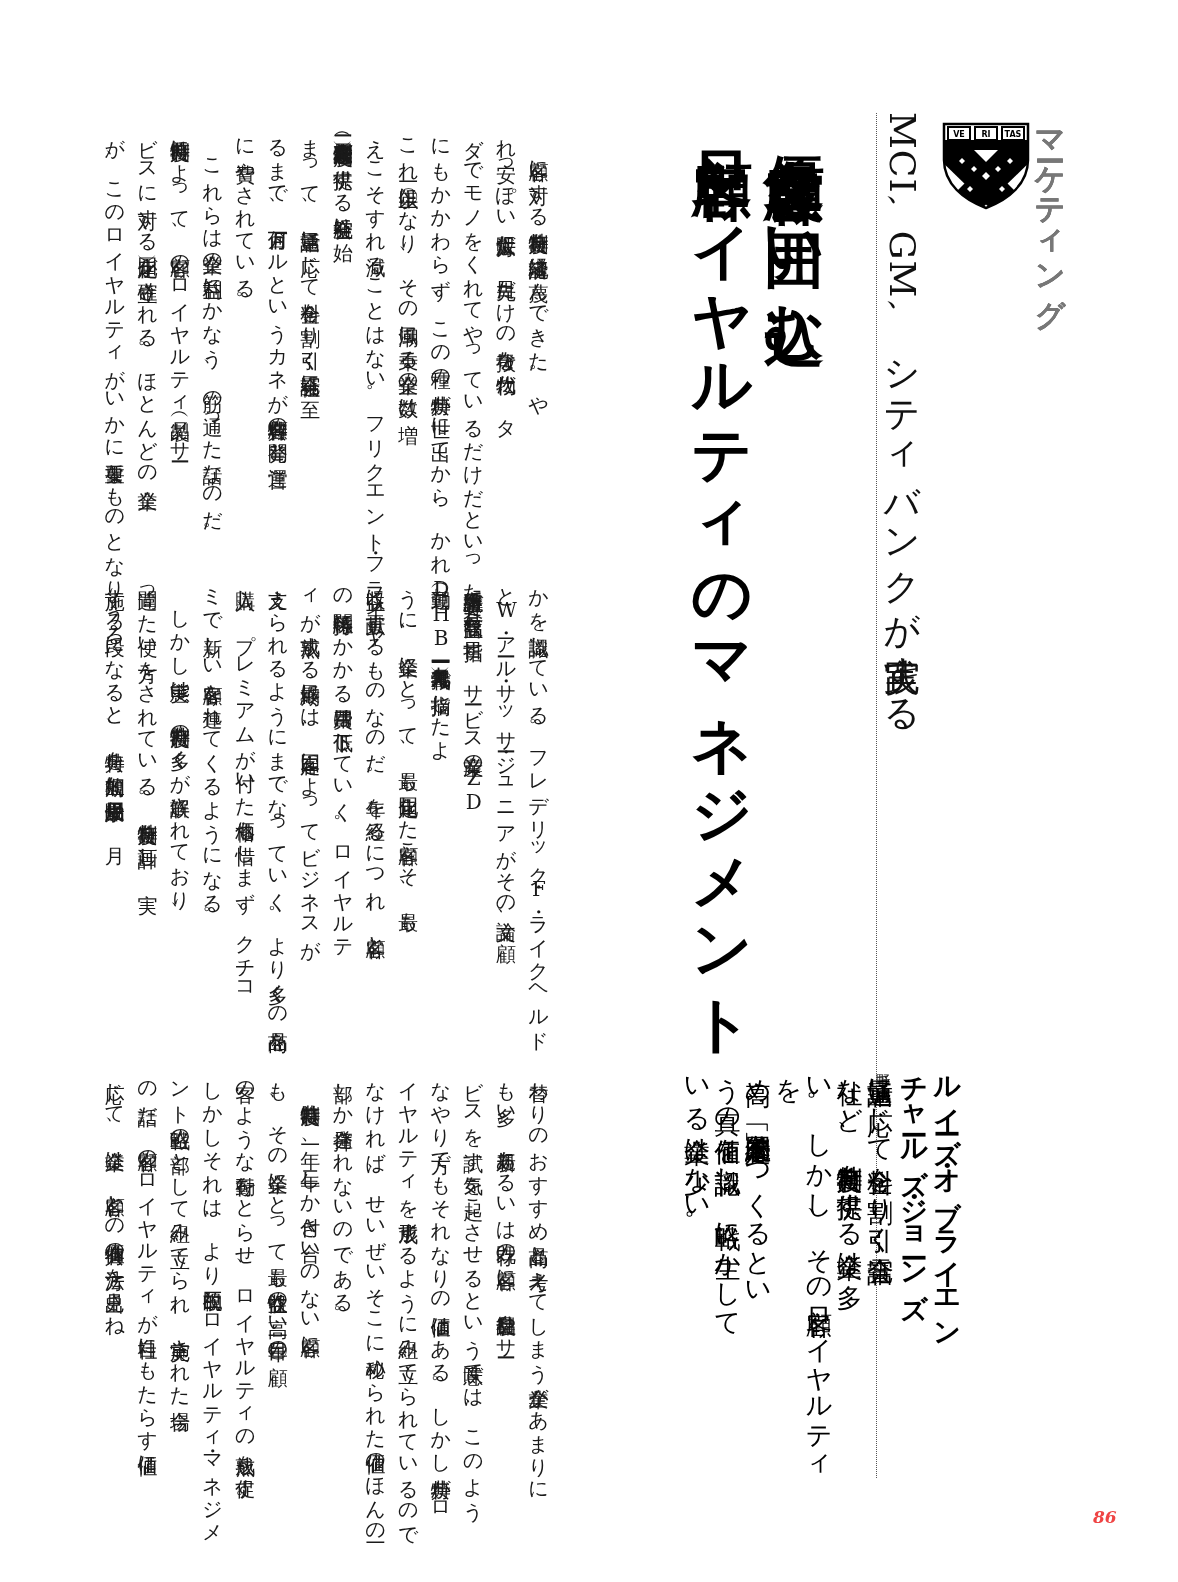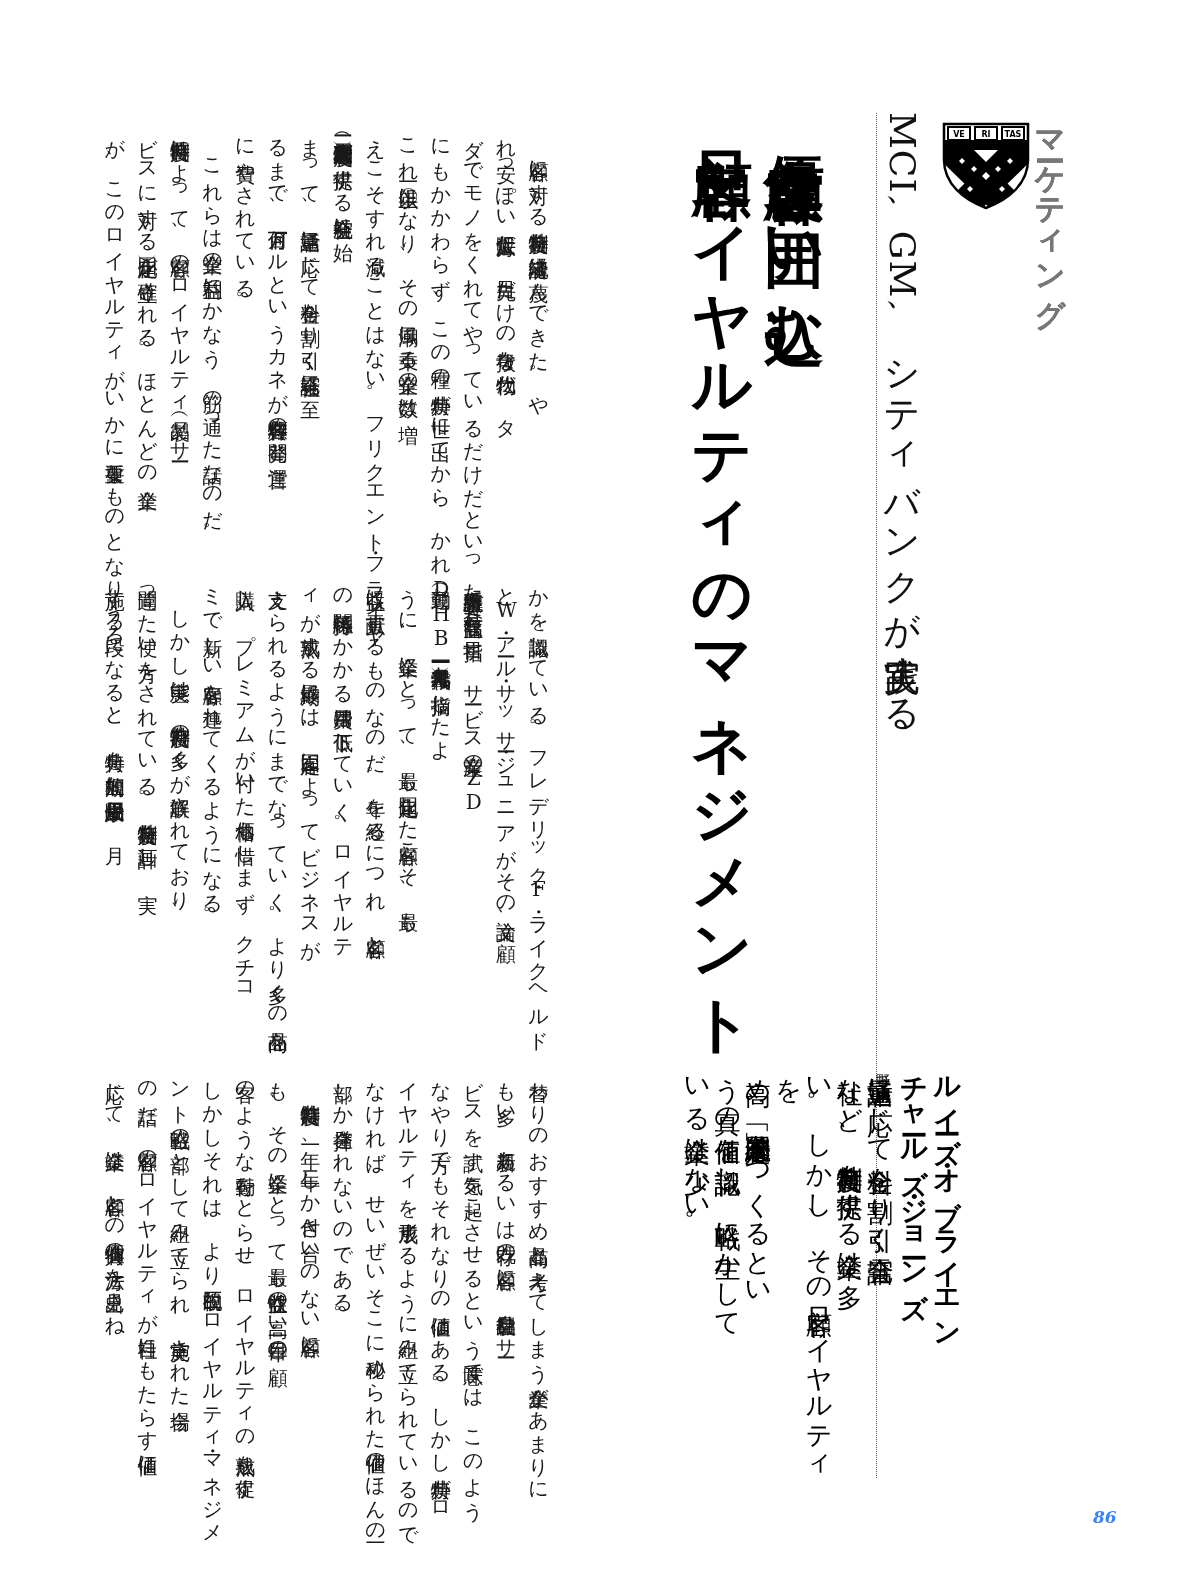--- a/index.html
+++ b/index.html
@@ -80,21 +80,21 @@
     width: 458px; left: 97px;
   }
   .body-block .col { display: block; white-space: nowrap; letter-spacing: 0.5px; }
   .block-1 { top: 125px; height: 412px; }
   .block-2 { top: 575px; height: 412px; }
   .block-3 { top: 1068px; height: 412px; }
 
   .page-number {
     position: absolute; left: 1093px; top: 1507px;
     font-family: "DejaVu Serif", "Liberation Serif", serif;
-    font-style: italic; font-weight: bold; font-size: 17px; color: #3b82f6;
+    font-style: italic; font-weight: bold; font-size: 17px; color: #ef4444;
   }
 </style>
 </head>
 <body>
 
 <div class="vert upright section-label">マーケティング</div>
 
 <svg class="logo" viewBox="0 0 92 90" xmlns="http://www.w3.org/2000/svg">
   <defs>
     <clipPath id="shieldClip">

